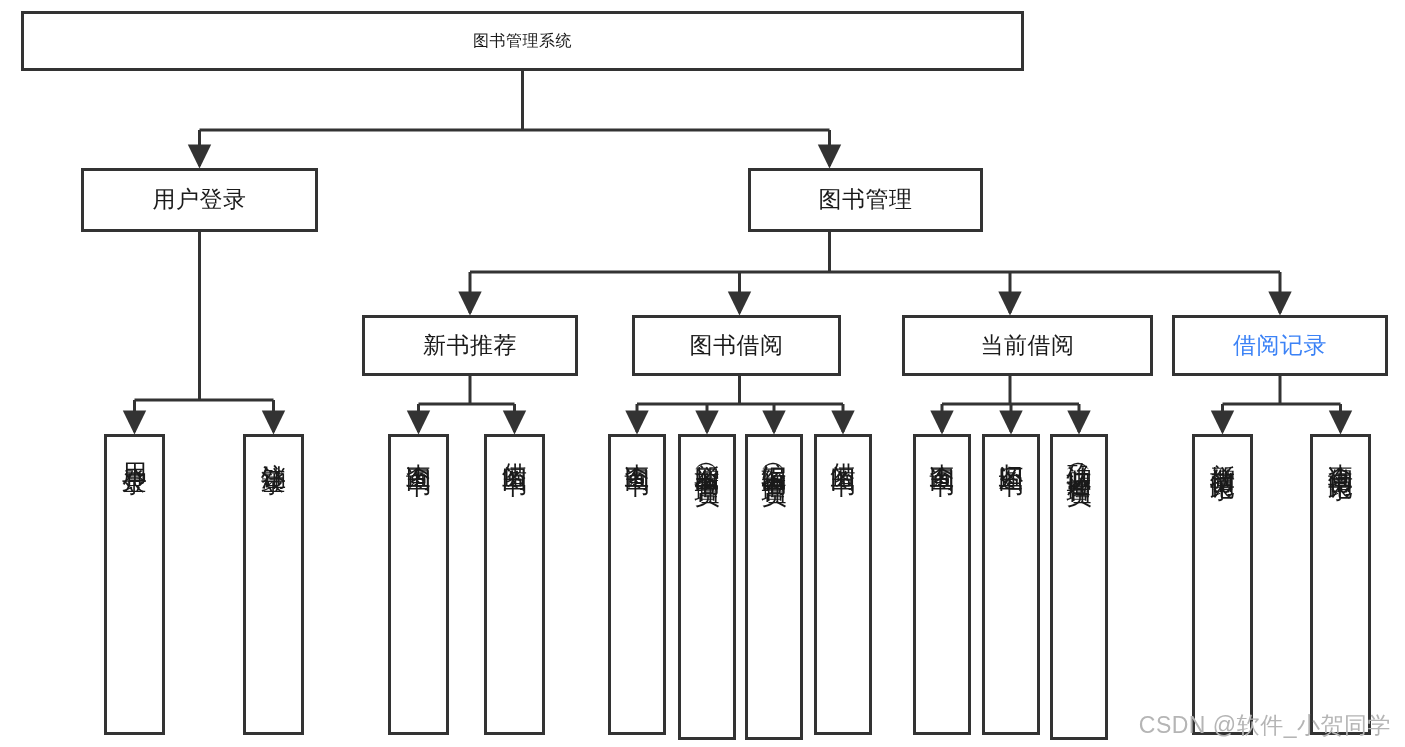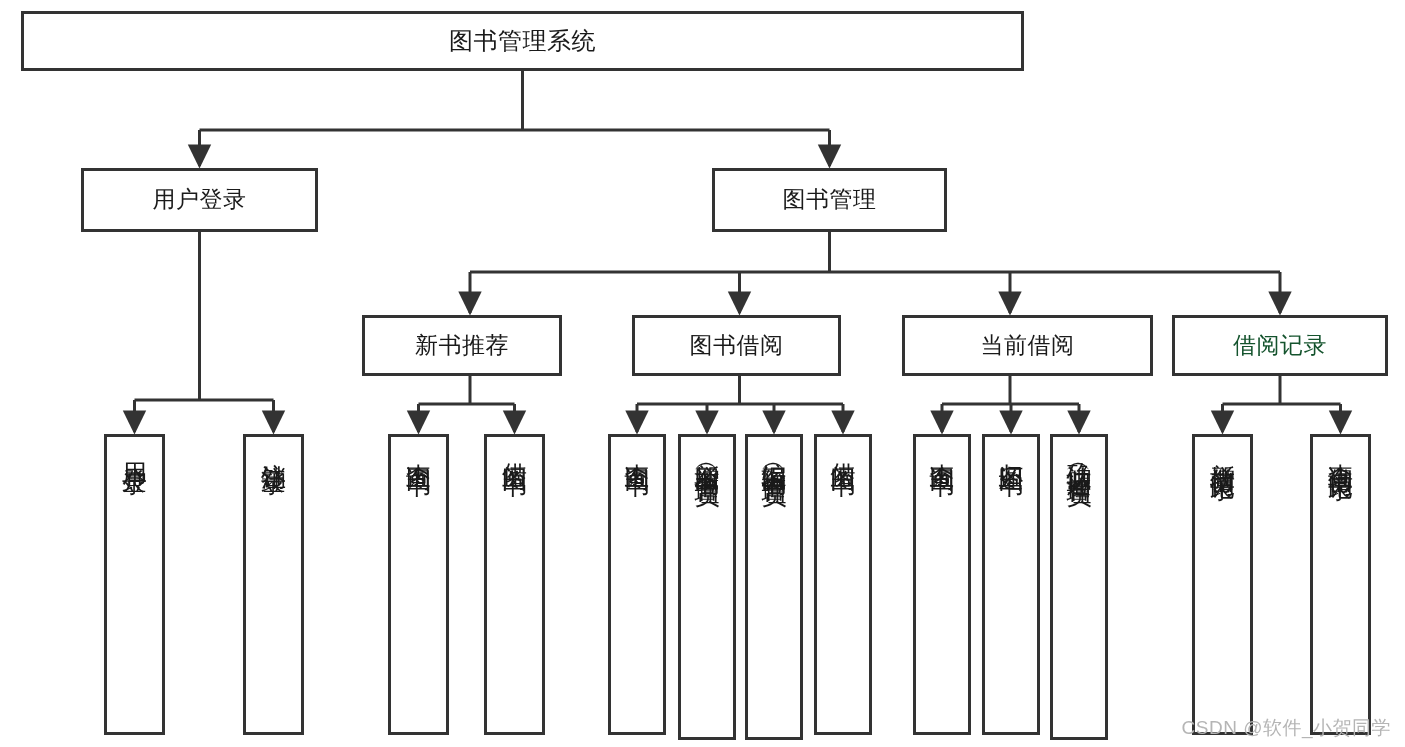--- a/index.html
+++ b/index.html
@@ -51,27 +51,27 @@
     padding-top: 6px;
   }
   .node.vertical .label {
     writing-mode: vertical-rl;
     text-orientation: upright;
     font-size: 25px;
     letter-spacing: 3px;
     line-height: 1;
   }
   .node.root .label {
-    font-size: 24px;
+    font-size: 16px;
   }
   #watermark {
     position: absolute;
     right: 14px;
     bottom: 6px;
-    font-size: 19px;
+    font-size: 23px;
     color: #b5b5b5;
     z-index: 5;
     white-space: nowrap;
     letter-spacing: 0.5px;
   }
 </style>
 </head>
 <body>
 
 <div id="canvas">
@@ -119,34 +119,34 @@
       </g>
   </svg>
 
   <div id="nodes-layer">
       <div class="node horizontal root" style="left: 21px; top: 11px; width: 1003px; height: 60px; border-color: rgb(51, 51, 51); background: rgb(255, 255, 255);">
         <span class="label" style="color: rgb(26, 26, 26);">图书管理系统</span>
       </div>
       <div class="node horizontal" style="left: 81px; top: 168px; width: 237px; height: 64px; border-color: rgb(51, 51, 51); background: rgb(255, 255, 255);">
         <span class="label" style="color: rgb(26, 26, 26);">用户登录</span>
       </div>
-      <div class="node horizontal" style="left: 712px; top: 168px; width: 235px; height: 64px; border-color: rgb(51, 51, 51); background: rgb(255, 255, 255);">
+      <div class="node horizontal" style="left: 748px; top: 168px; width: 235px; height: 64px; border-color: rgb(51, 51, 51); background: rgb(255, 255, 255);">
         <span class="label" style="color: rgb(26, 26, 26);">图书管理</span>
       </div>
-      <div class="node horizontal" style="left: 362px; top: 315px; width: 200px; height: 61px; border-color: rgb(51, 51, 51); background: rgb(255, 255, 255);">
+      <div class="node horizontal" style="left: 362px; top: 315px; width: 216px; height: 61px; border-color: rgb(51, 51, 51); background: rgb(255, 255, 255);">
         <span class="label" style="color: rgb(26, 26, 26);">新书推荐</span>
       </div>
       <div class="node horizontal" style="left: 632px; top: 315px; width: 209px; height: 61px; border-color: rgb(51, 51, 51); background: rgb(255, 255, 255);">
         <span class="label" style="color: rgb(26, 26, 26);">图书借阅</span>
       </div>
       <div class="node horizontal" style="left: 902px; top: 315px; width: 251px; height: 61px; border-color: rgb(51, 51, 51); background: rgb(255, 255, 255);">
         <span class="label" style="color: rgb(26, 26, 26);">当前借阅</span>
       </div>
       <div class="node horizontal" style="left: 1172px; top: 315px; width: 216px; height: 61px; border-color: rgb(51, 51, 51); background: rgb(255, 255, 255);">
-        <span class="label" style="color: #14532d;">借阅记录</span>
+        <span class="label" style="color: #3b82f6;">借阅记录</span>
       </div>
       <div class="node vertical" style="left: 104px; top: 434px; width: 61px; height: 301px; border-color: rgb(51, 51, 51); background: rgb(255, 255, 255);">
         <span class="label" style="color: rgb(26, 26, 26);">用户登录</span>
       </div>
       <div class="node vertical" style="left: 243px; top: 434px; width: 61px; height: 301px; border-color: rgb(51, 51, 51); background: rgb(255, 255, 255);">
         <span class="label" style="color: rgb(26, 26, 26);">注销登录</span>
       </div>
       <div class="node vertical" style="left: 388px; top: 434px; width: 61px; height: 301px; border-color: rgb(51, 51, 51); background: rgb(255, 255, 255);">
         <span class="label" style="color: rgb(26, 26, 26);">查询图书</span>
       </div>

